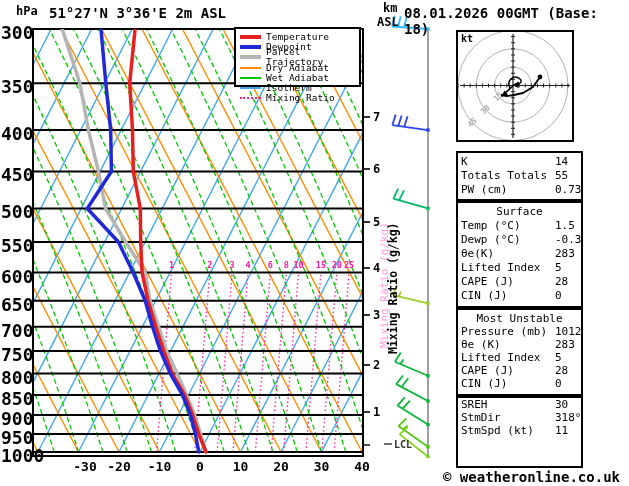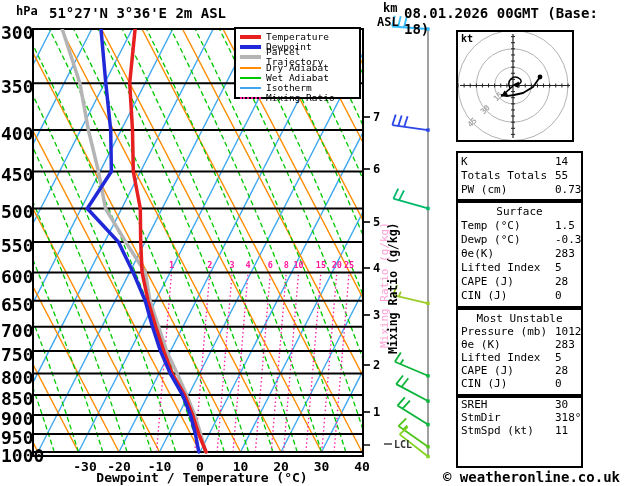--- a/index.html
+++ b/index.html
@@ -5,21 +5,21 @@
   html,body{margin:0;padding:0;background:#fff;}
   #wrap{position:relative;width:629px;height:486px;background:#fff;overflow:hidden;
         font-family:"DejaVu Sans Mono","Liberation Mono",monospace;color:#000;}
   .abs{position:absolute;}
   .b{font-weight:bold;}
   .cx{transform:translateX(-50%);}
   svg{position:absolute;left:0;top:0;}
   .ptick{position:absolute;width:30px;text-align:center;font-size:18px;font-weight:bold;}
   .xtick{position:absolute;transform:translateX(-50%);font-size:13px;font-weight:bold;}
   .vlabel{position:absolute;transform-origin:0 0;transform:rotate(-90deg);white-space:nowrap;}
-  #legend{position:absolute;left:234px;top:27px;width:127px;height:72px;border:2px solid #000;
+  #legend{position:absolute;left:234px;top:27px;width:127px;height:60px;border:2px solid #000;
           background:#fff;padding:3px 0 1px 4px;box-sizing:border-box;z-index:5;}
   .lrow{height:10.2px;display:flex;align-items:center;font-size:9.5px;line-height:10px;}
   .lswatch{width:21px;margin-right:5px;flex:none;}
   .tbox{position:absolute;left:456px;width:127px;border:2px solid #000;background:#fff;
         box-sizing:border-box;font-size:11px;}
   .trow{display:flex;padding:0 3px;}
   .trow .tl{flex:none;}
   .trow .tv{position:absolute;left:97px;}
   .ttitle{text-align:center;}
 </style>
@@ -329,21 +329,20 @@
       <div class="xtick" style="left: 85px; top: 459px;">-30</div>
       <div class="xtick" style="left: 119px; top: 459px;">-20</div>
       <div class="xtick" style="left: 159.5px; top: 459px;">-10</div>
       <div class="xtick" style="left: 200px; top: 459px;">0</div>
       <div class="xtick" style="left: 240.5px; top: 459px;">10</div>
       <div class="xtick" style="left: 281px; top: 459px;">20</div>
       <div class="xtick" style="left: 321.5px; top: 459px;">30</div>
       <div class="xtick" style="left: 362px; top: 459px;">40</div>
     </div>
 
-  <div class="abs b cx" style="left:202px;top:470px;font-size:13px;">Dewpoint / Temperature (°C)</div>
 
   <div class="vlabel" style="left:378px;top:348px;font-size:11px;color:#ff9fd7;">Mixing Ratio (g/kg)</div>
   <div class="vlabel b" style="left:386px;top:354px;font-size:11.5px;">Mixing Ratio (g/kg)</div>
 
   <div class="abs b" style="left:394px;top:439px;font-size:10px;color:#333;">LCL</div>
 
   <div class="abs b" style="left:461px;top:33px;font-size:10px;">kt</div>
 
   <div id="table-layer">
       <div class="tbox" style="top: 151px; height: 50px;">

